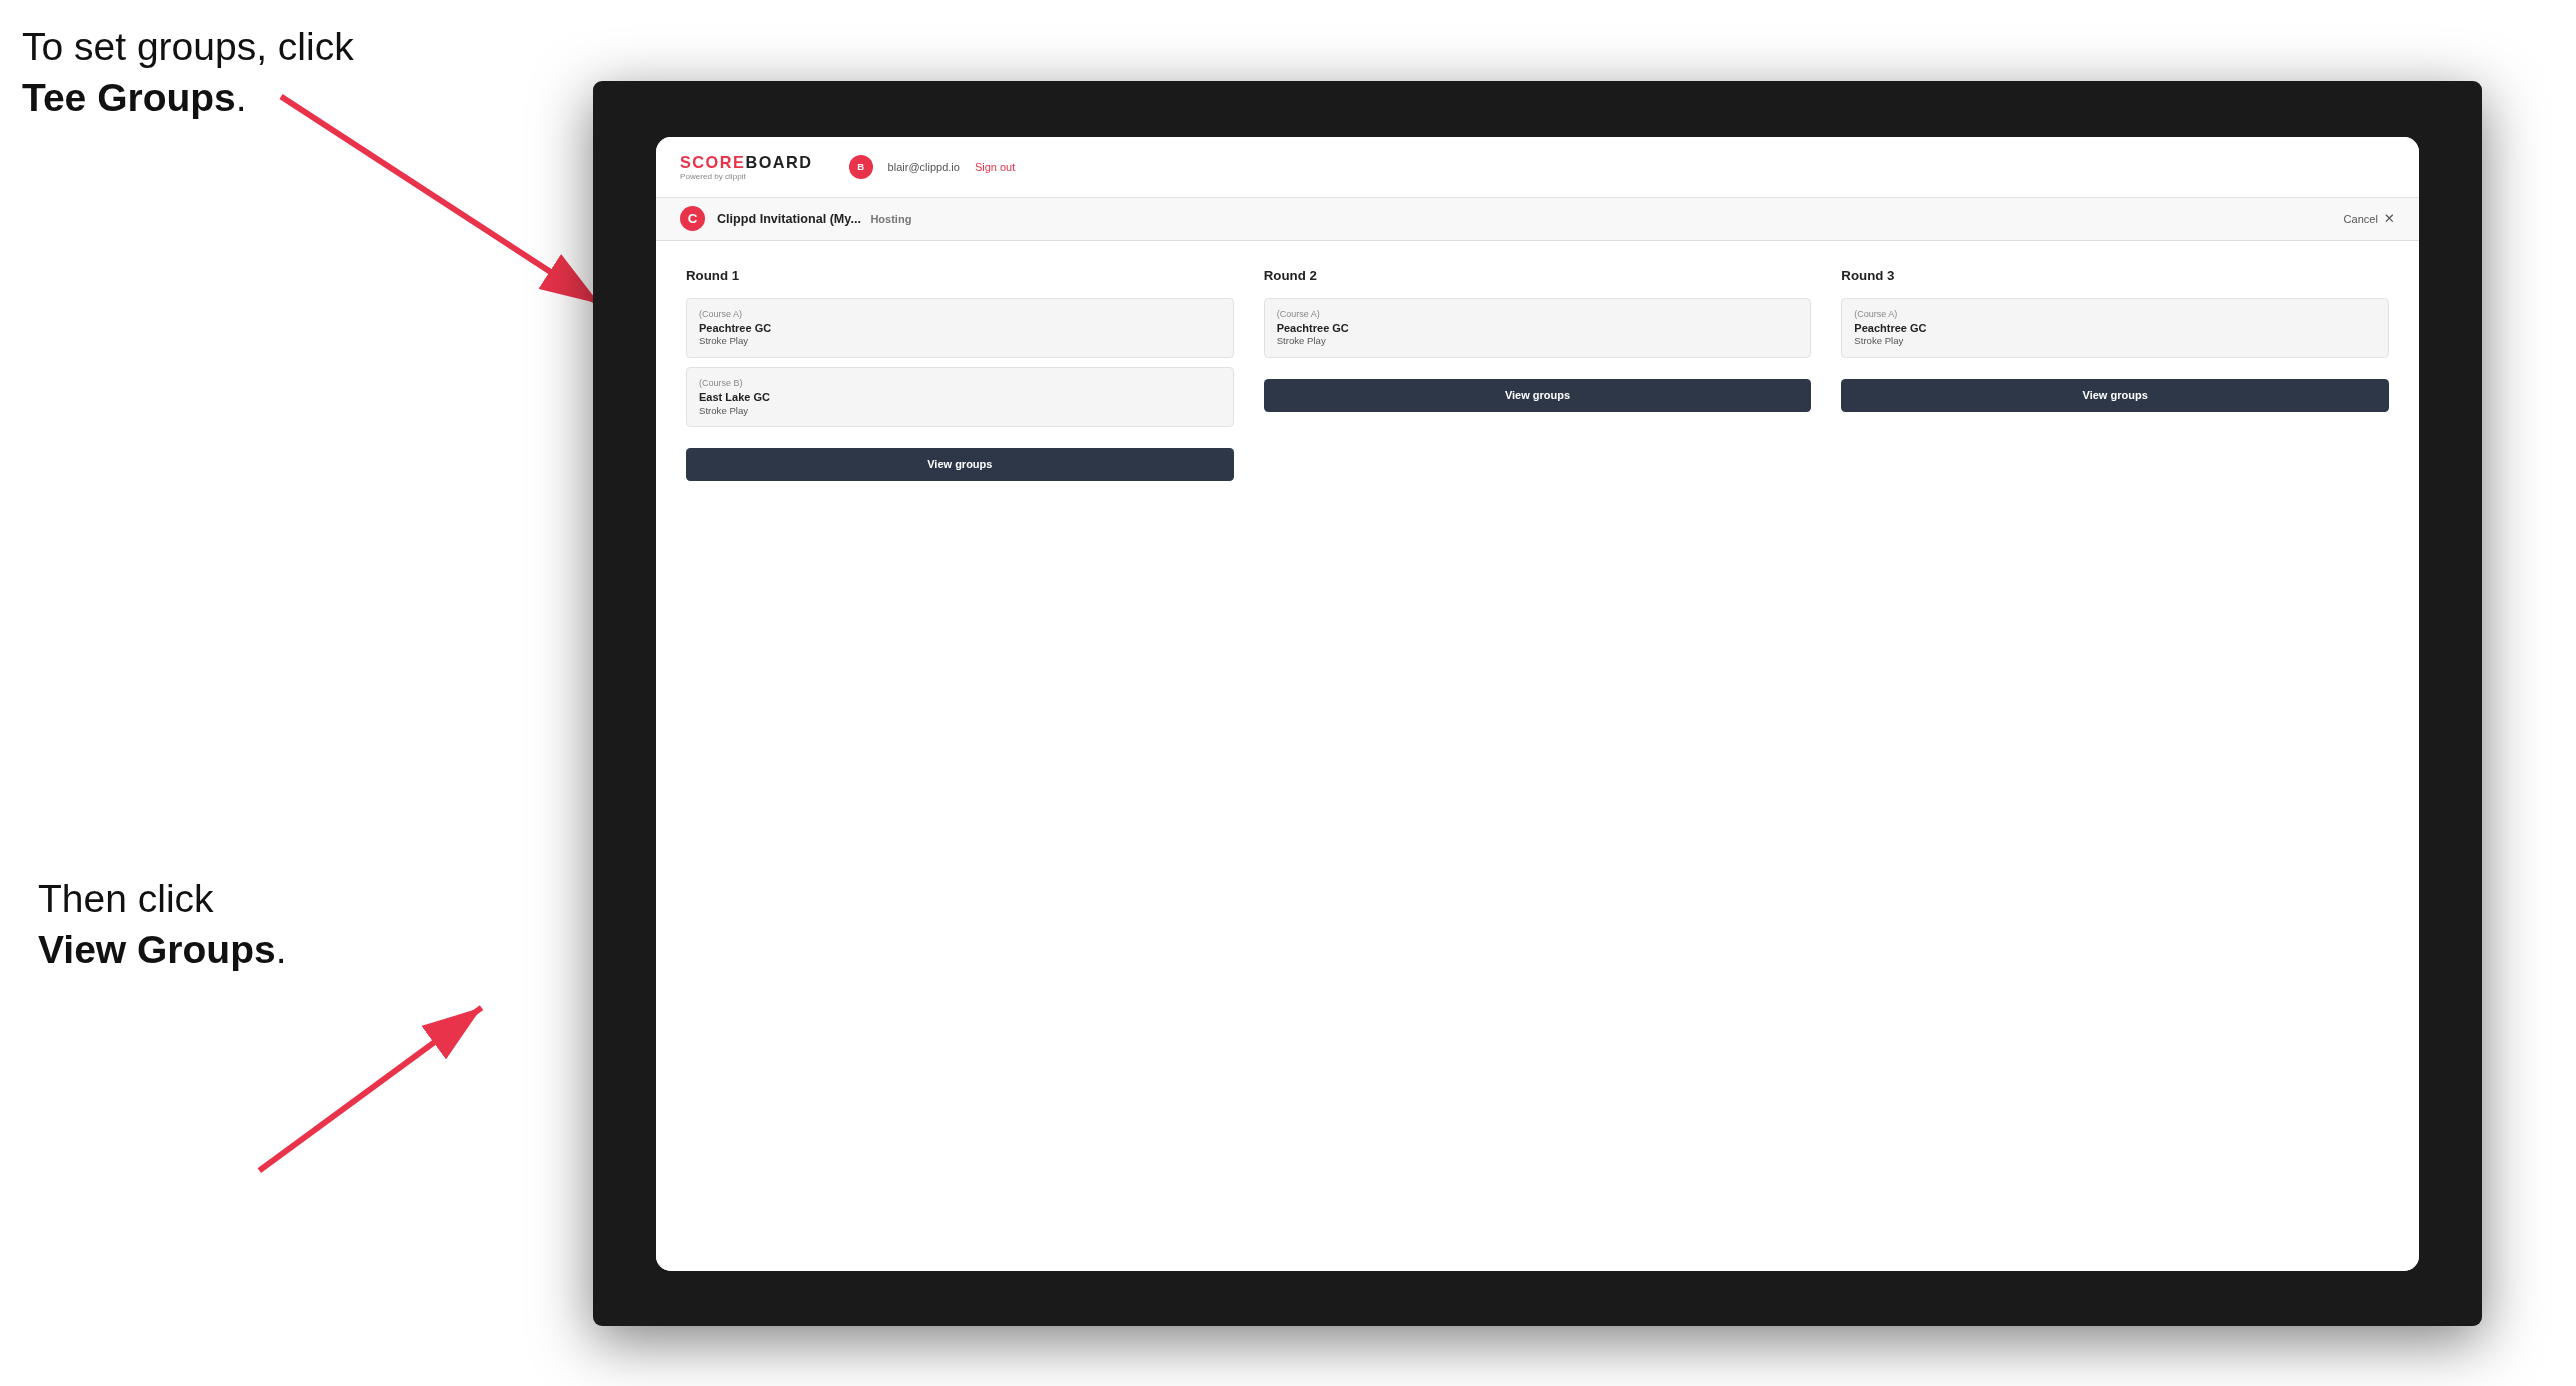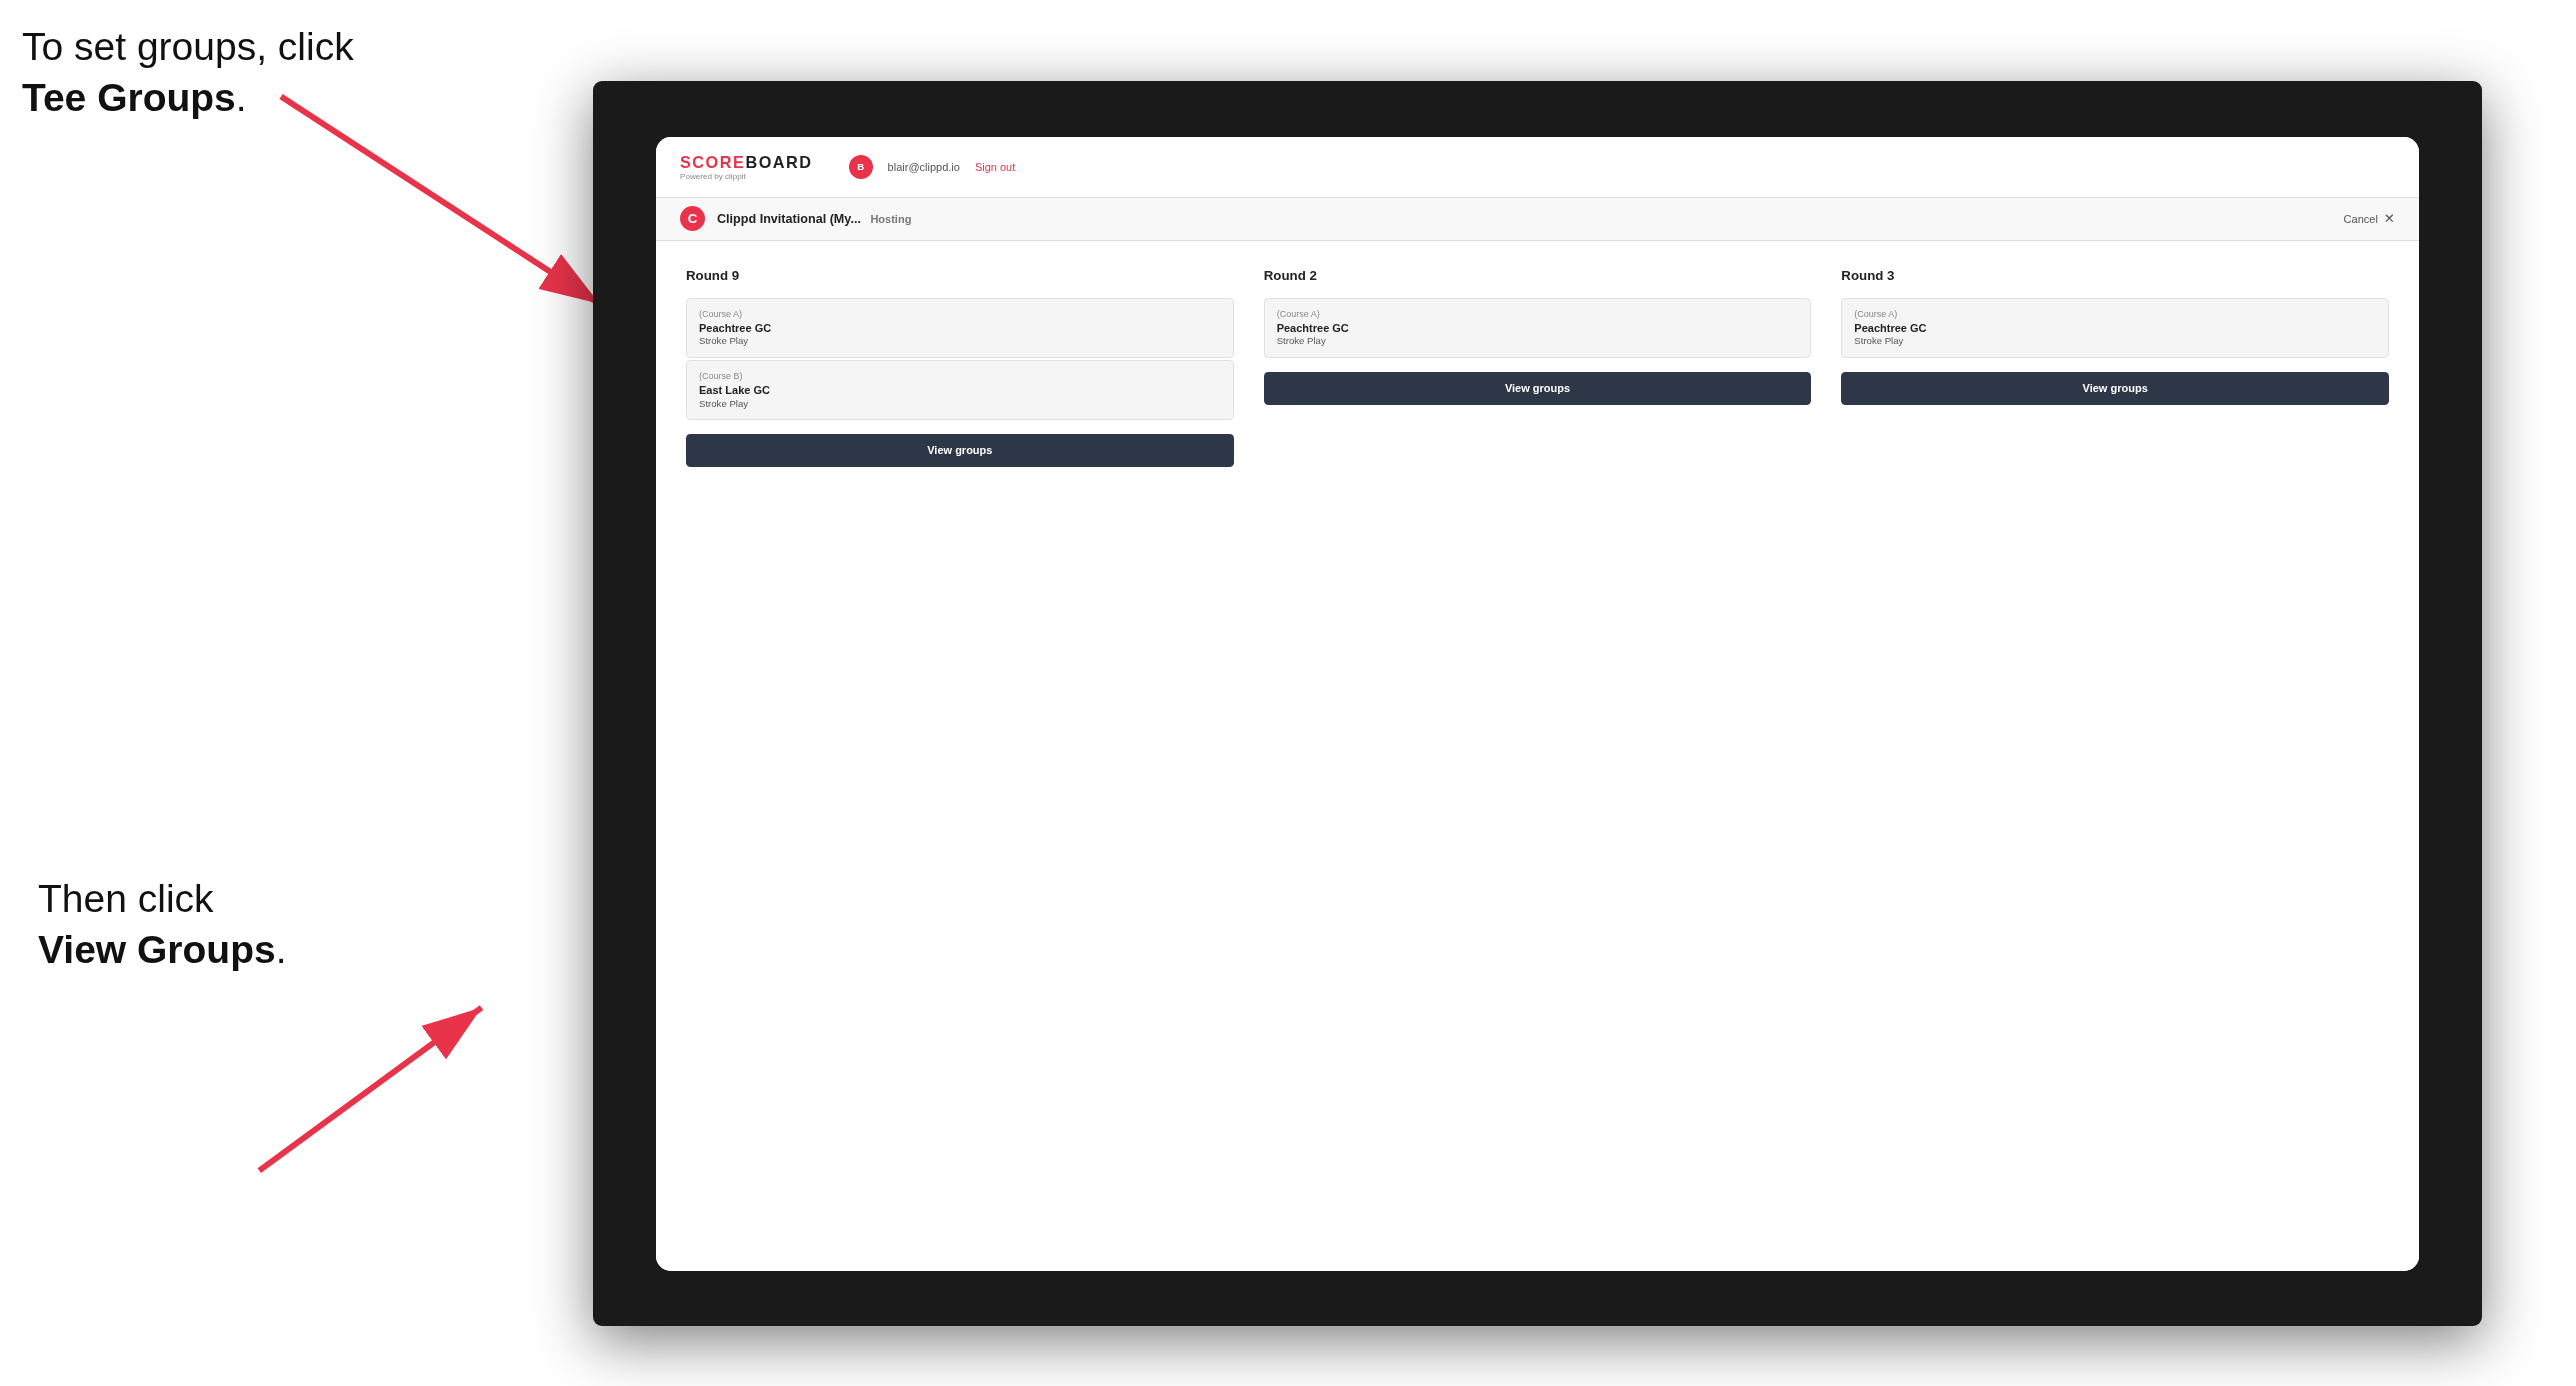--- a/index.html
+++ b/index.html
@@ -222,21 +222,21 @@
       font-weight: 700;
       color: #222;
       margin-bottom: 15px;
     }
 
     .course-card {
       background: #f5f5f5;
       border: 0.7px solid #e0e0e0;
       border-radius: 4.4px;
       padding: 10.4px 12px;
-      margin-bottom: 2px;
+      margin-bottom: 9px;
     }
 
     .course-label {
       font-size: 9px;
       color: #888;
       margin-bottom: 3px;
     }
 
     .course-name {
       font-size: 11px;
@@ -328,21 +328,21 @@
       </span>
       <span class="cancel-btn">Cancel</span>
       <span style="margin-left:6px; cursor:pointer; color:#555; font-size:13.3px;">✕</span>
     </div>
 
 
     <div class="main-content">
       <div class="rounds-grid">
 
         <div class="round-column">
-          <div class="round-title">Round 9</div>
+          <div class="round-title">Round 1</div>
           <div class="course-card">
             <div class="course-label">(Course A)</div>
             <div class="course-name">Peachtree GC</div>
             <div class="course-format">Stroke Play</div>
           </div>
           <div class="course-card">
             <div class="course-label">(Course B)</div>
             <div class="course-name">East Lake GC</div>
             <div class="course-format">Stroke Play</div>
           </div>

